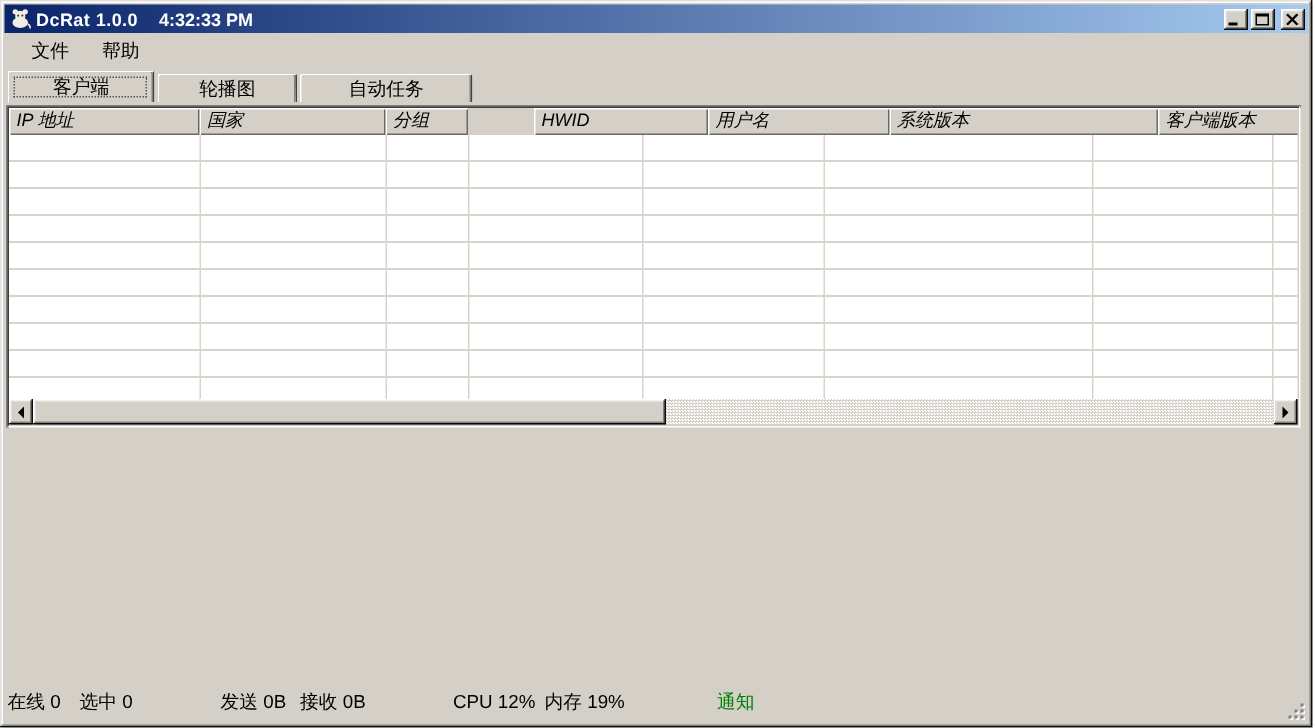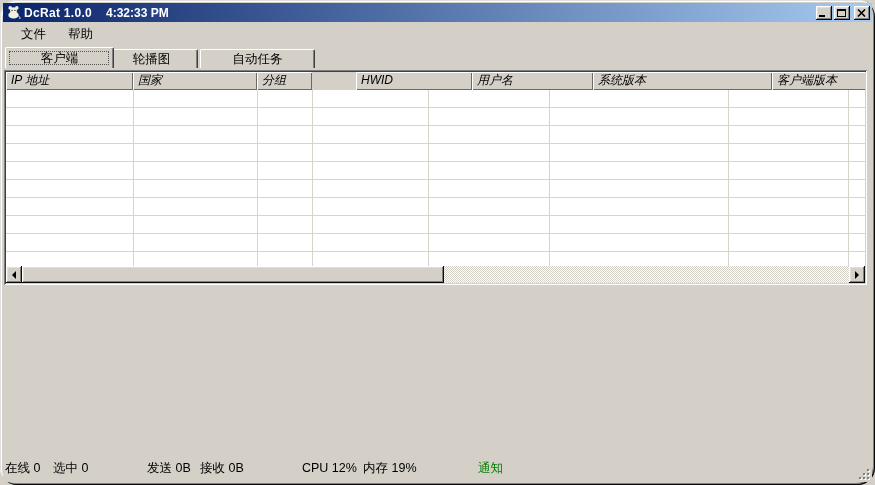--- a/index.html
+++ b/index.html
@@ -2,21 +2,21 @@
 <html style="--title-gradient-left: #0a246a; --title-gradient-right: #a6caf0; --window-face: #d4d0c8; --log-text-green: #008000; --grid-line: #d8d4cc;"><head>
 <meta charset="utf-8">
 <style>
   :root{
     --title-gradient-left:#0a246a; --title-gradient-right:#a6caf0;
     --window-face:#d4d0c8; --log-text-green:#008000; --grid-line:#d8d4cc;
   }
   *{box-sizing:border-box; margin:0; padding:0; font-family:"Liberation Sans","DejaVu Sans",sans-serif;}
   html,body{width:875px;height:485px;overflow:hidden;background:var(--window-face);}
   .window{position:relative;width:875px;height:485px;background:var(--window-face);
-    box-shadow:inset -1px -1px #0a0a0a, inset 1px 1px #dfdfdf, inset -2px -2px #808080, inset 2px 2px #ffffff;border-radius:17px;}
+    box-shadow:inset -1px -1px #0a0a0a, inset 1px 1px #dfdfdf, inset -2px -2px #808080, inset 2px 2px #ffffff;}
   
   .titlebar{position:absolute;left:3px;top:3px;width:869px;height:19px;
     background:linear-gradient(to right,var(--title-gradient-left),var(--title-gradient-right));
     display:flex;align-items:center;padding:0 2px;}
   .app-icon{width:15px;height:15px;margin:0 3px 0 1px;flex:0 0 auto;}
   .title-text{color:#fff;font-size:12px;font-weight:bold;white-space:nowrap;letter-spacing:.3px;}
   .title-clock{color:#fff;font-size:12px;font-weight:bold;margin-left:14px;white-space:nowrap;}
   .tb-spacer{flex:1;}
   .tb-btn{position:relative;width:16px;height:14px;background:var(--window-face);border:0;margin-left:2px;padding:0;cursor:default;
     box-shadow:inset -1px -1px #0a0a0a, inset 1px 1px #ffffff, inset -2px -2px #808080, inset 2px 2px #dfdfdf;}
@@ -26,21 +26,21 @@
   .glyph-x{position:absolute;left:3px;top:3px;}
   
   .menubar{position:absolute;left:3px;top:22px;width:869px;height:25px;display:flex;align-items:center;padding-left:7px;}
   .menu-item{font-size:12.5px;color:#000;padding:2px 11px;white-space:nowrap;}
   
   .tab-strip{position:absolute;left:4px;top:47px;width:867px;height:21px;}
   .tab{position:absolute;background:var(--window-face);border-top:1px solid #fff;border-left:1px solid #fff;
     border-right:1px solid #404040;box-shadow:inset -1px 0 #808080;border-radius:2px 2px 0 0;
     display:flex;align-items:center;justify-content:center;}
   .tab-label{font-size:12.5px;white-space:nowrap;position:relative;z-index:2;}
-  .tab:nth-child(1){left:1px;top:0;width:109px;height:21px;z-index:3;align-items:center;}
+  .tab:nth-child(1){left:1px;top:0;width:98px;height:21px;z-index:3;align-items:center;}
   .tab:nth-child(2){left:101px;top:2px;width:93px;height:19px;text-align:center;}
   .tab:nth-child(3){left:196px;top:2px;width:115px;height:19px;}
   .focus-rect{position:absolute;left:3px;right:4px;top:3px;bottom:3px;border:1px dotted #555;}
   
   .listview{position:absolute;background:var(--window-face);padding:2px;
     box-shadow:inset 1px 1px #808080, inset -1px -1px #ffffff, inset 2px 2px #404040, inset -2px -2px #d4d0c8;}
   .lv-clients{left:4px;top:70px;width:863px;height:215px;}
   .lv-log{left:4px;top:292px;width:863px;height:163px;}
   .lv-header{height:18px;display:flex;overflow:hidden;background:var(--window-face);}
   .hcol{flex:0 0 auto;height:18px;background:var(--window-face);

